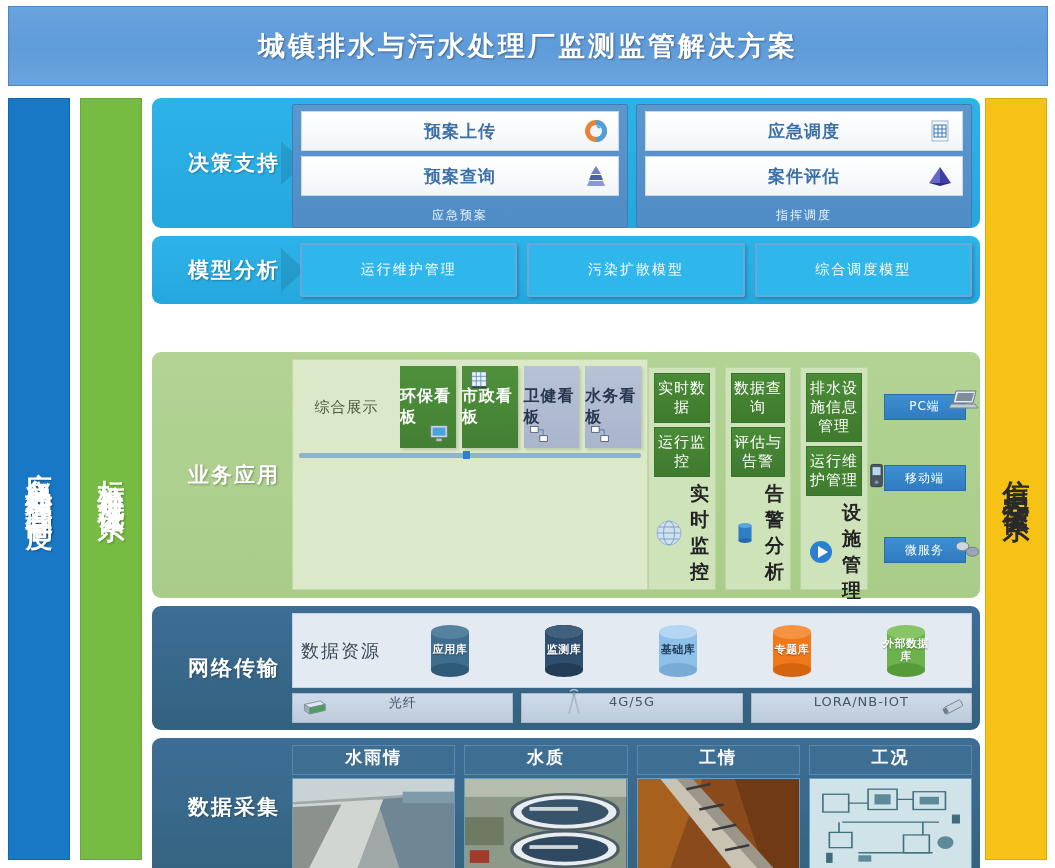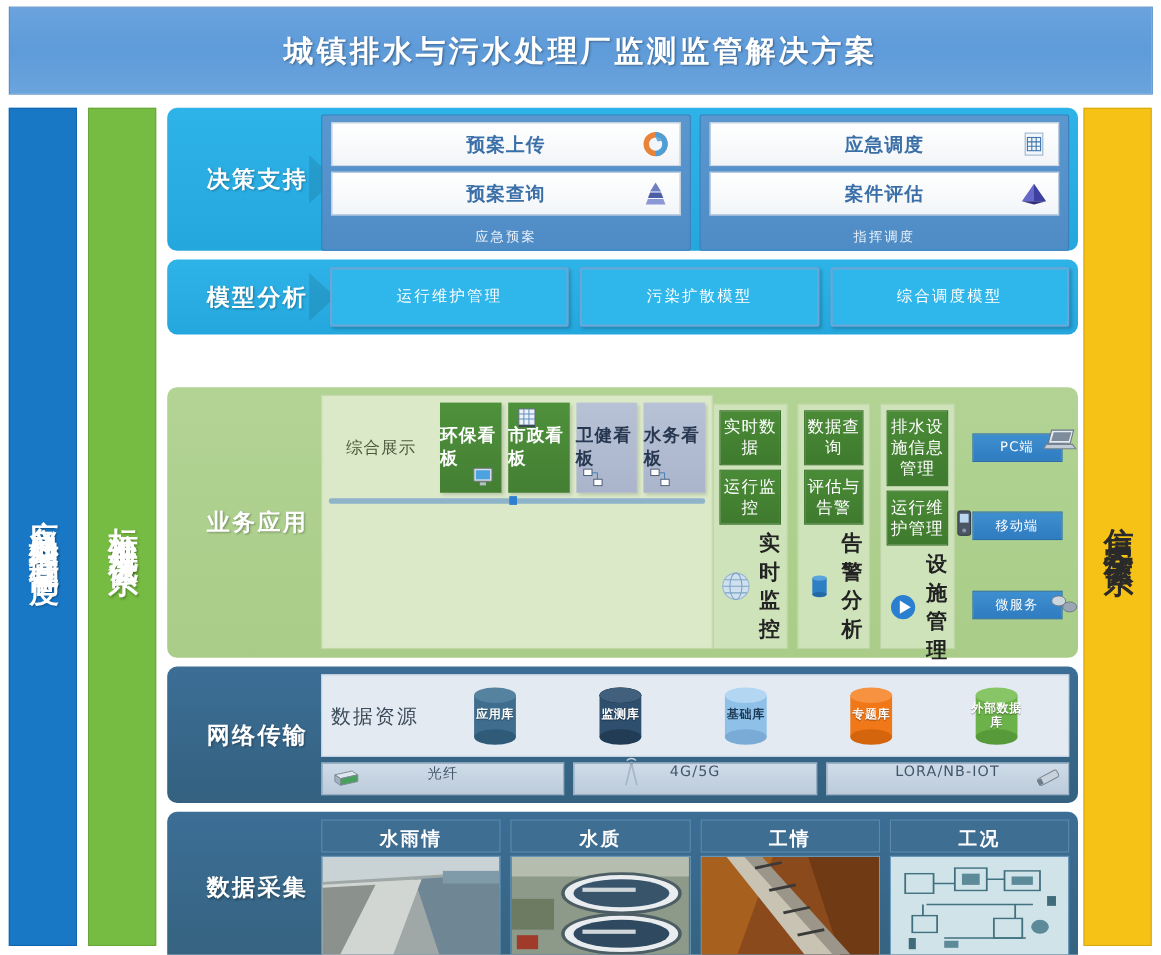--- a/index.html
+++ b/index.html
@@ -144,21 +144,21 @@
     position:relative;
   }
   .media span { font-size:13px; color:#44566b; letter-spacing:1px; }
 
   
   #panel-data { background: linear-gradient(180deg,#3c6e96 0%,#35637f 100%); height: 138px; margin-bottom:0; }
   .data-body { padding:7px 8px 7px 0; height:100%; display:flex; gap:9px; }
   .data-card { flex:1; display:flex; flex-direction:column; }
   .data-title {
     background:#3f6e93; border:1px solid #5b89ad; height:30px;
-    display:flex; align-items:flex-end; justify-content:center;
+    display:flex; align-items:flex-start; justify-content:center;
   }
   .data-title span { color:#fff; font-size:17px; font-weight:bold; letter-spacing:2px; }
   .data-thumb { flex:1; border:1px solid #6d9bbd; margin-top:3px; overflow:hidden; position:relative; }
 
   svg { display:block; }
 </style>
 </head>
 <body>
 
 <div class="title-bar">

